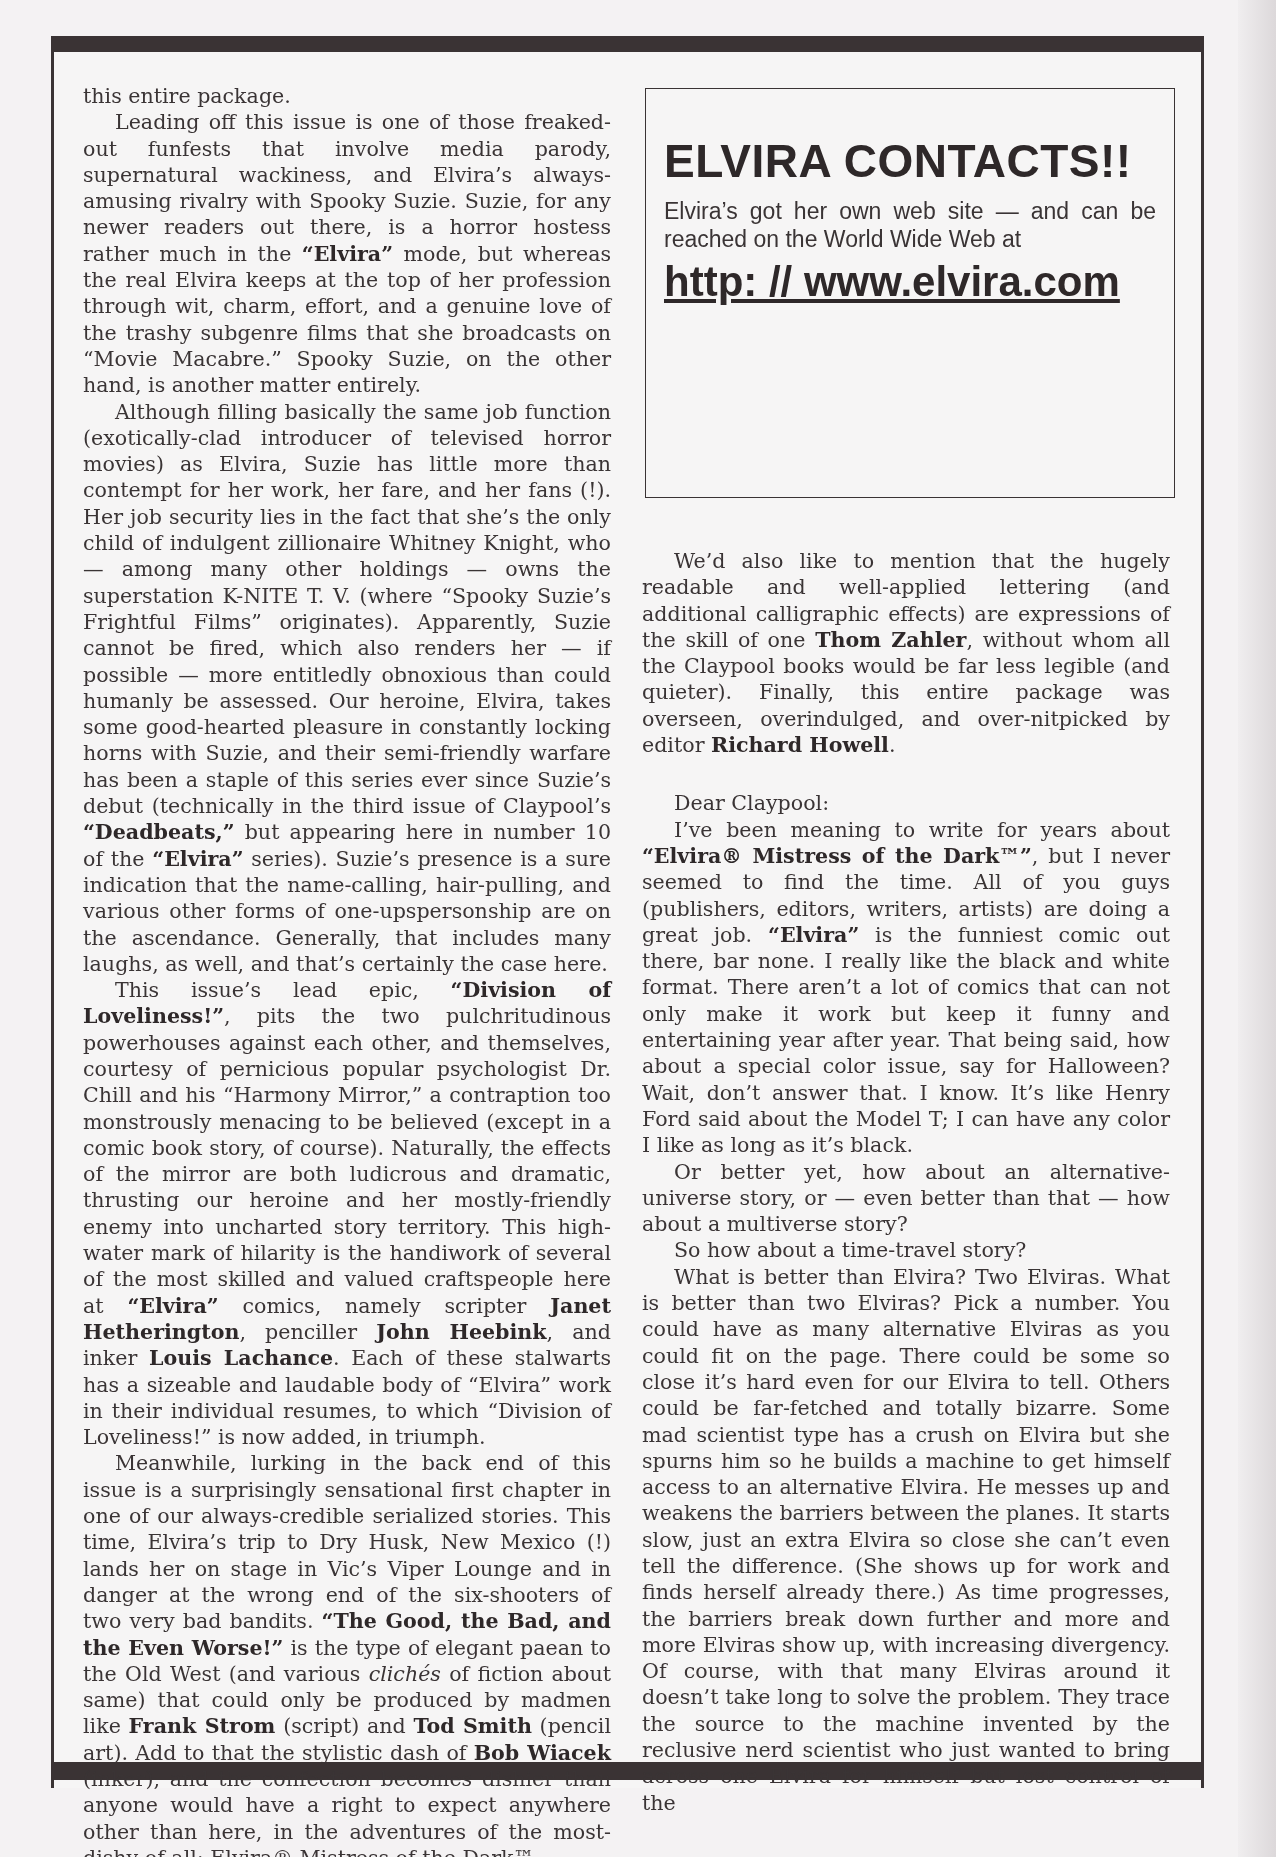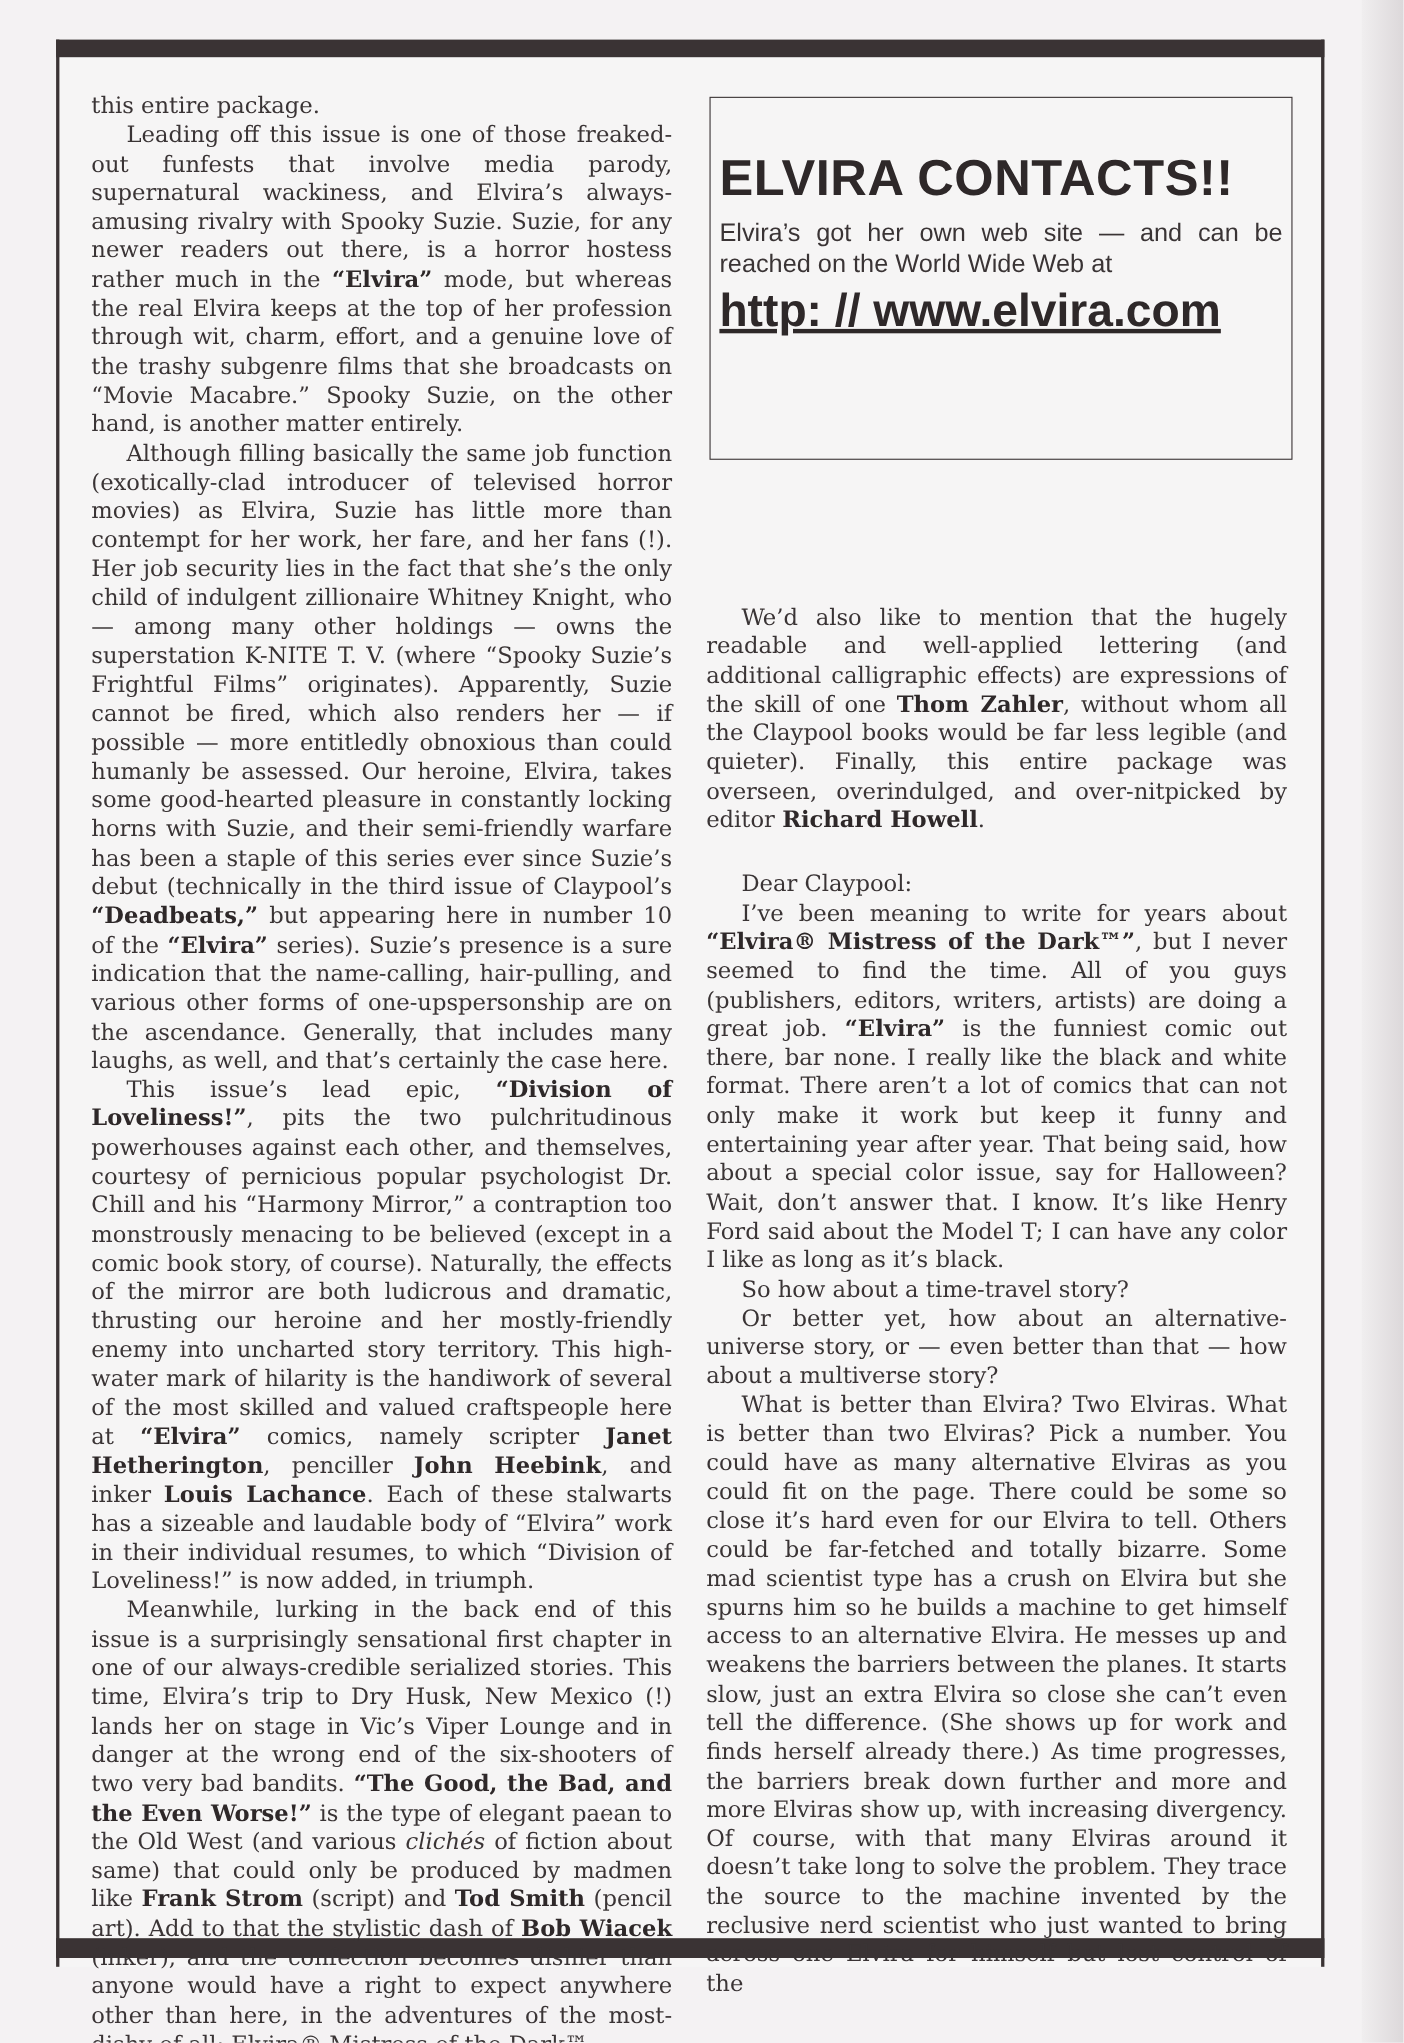--- a/index.html
+++ b/index.html
@@ -33,24 +33,24 @@
     text-align: justify;
   }
   .col-left { left: 83px; top: 83px; width: 528px; }
   .col-right { left: 642px; top: 548px; width: 528px; }
   .col p { margin: 0; text-indent: 32px; }
   .col p.noindent { text-indent: 0; }
   .col p.gap { margin-top: 32px; }
   b { font-weight: bold; color: #2e2829; }
   .ital { font-style: italic; }
   .contacts-box {
-    position: absolute; left: 645px; top: 88px; width: 530px; height: 330px;
+    position: absolute; left: 645px; top: 88px; width: 530px; height: 410px;
     border: 1.5px solid #3a3334; box-sizing: border-box;
     font-family: "Liberation Sans", "DejaVu Sans", sans-serif;
-    padding: 0 8px;
+    padding: 0 18px;
   }
   .contacts-title {
     margin-top: 46px; font-size: 46px; font-weight: bold; letter-spacing: 0.5px;
     color: #2e2829; white-space: nowrap; line-height: 52px;
   }
   .contacts-intro {
     margin-top: 10px; font-size: 23px; line-height: 28px; text-align: justify; color: #3a3435;
   }
   .contacts-url {
     margin-top: 4px; font-size: 42px; font-weight: bold; color: #2e2829; white-space: nowrap; line-height: 50px; text-decoration: underline;
@@ -78,16 +78,16 @@
 <div class="contacts-box">
   <div class="contacts-title">ELVIRA CONTACTS!!</div>
   <div class="contacts-intro">Elvira’s got her own web site — and can be reached on the World Wide Web at</div>
   <div class="contacts-url">http: // www.elvira.com</div>
 </div>
 
 <div class="col col-right">
     <p><span>We’d also like to mention that the hugely readable and well-applied lettering (and additional calligraphic effects) are expressions of the skill of one </span><b>Thom Zahler</b><span>, without whom all the Claypool books would be far less legible (and quieter). Finally, this entire package was overseen, overindulged, and over-nitpicked by editor </span><b>Richard Howell</b><span>.</span></p>
     <p class="gap"><span>Dear Claypool:</span></p>
     <p><span>I’ve been meaning to write for years about </span><b>“Elvira® Mistress of the Dark™”</b><span>, but I never seemed to find the time. All of you guys (publishers, editors, writers, artists) are doing a great job. </span><b>“Elvira”</b><span> is the funniest comic out there, bar none. I really like the black and white format. There aren’t a lot of comics that can not only make it work but keep it funny and entertaining year after year. That being said, how about a special color issue, say for Halloween? Wait, don’t answer that. I know. It’s like Henry Ford said about the Model T; I can have any color I like as long as it’s black.</span></p>
+    <p><span>Or better yet, how about an alternative-universe story, or — even better than that — how about a multiverse story?</span></p>
     <p><span>So how about a time-travel story?</span></p>
-    <p><span>Or better yet, how about an alternative-universe story, or — even better than that — how about a multiverse story?</span></p>
     <p><span>What is better than Elvira? Two Elviras. What is better than two Elviras? Pick a number. You could have as many alternative Elviras as you could fit on the page. There could be some so close it’s hard even for our Elvira to tell. Others could be far-fetched and totally bizarre. Some mad scientist type has a crush on Elvira but she spurns him so he builds a machine to get himself access to an alternative Elvira. He messes up and weakens the barriers between the planes. It starts slow, just an extra Elvira so close she can’t even tell the difference. (She shows up for work and finds herself already there.) As time progresses, the barriers break down further and more and more Elviras show up, with increasing divergency. Of course, with that many Elviras around it doesn’t take long to solve the problem. They trace the source to the machine invented by the reclusive nerd scientist who just wanted to bring across one Elvira for himself but lost control of the</span></p>
   </div>
 
 </body></html>

